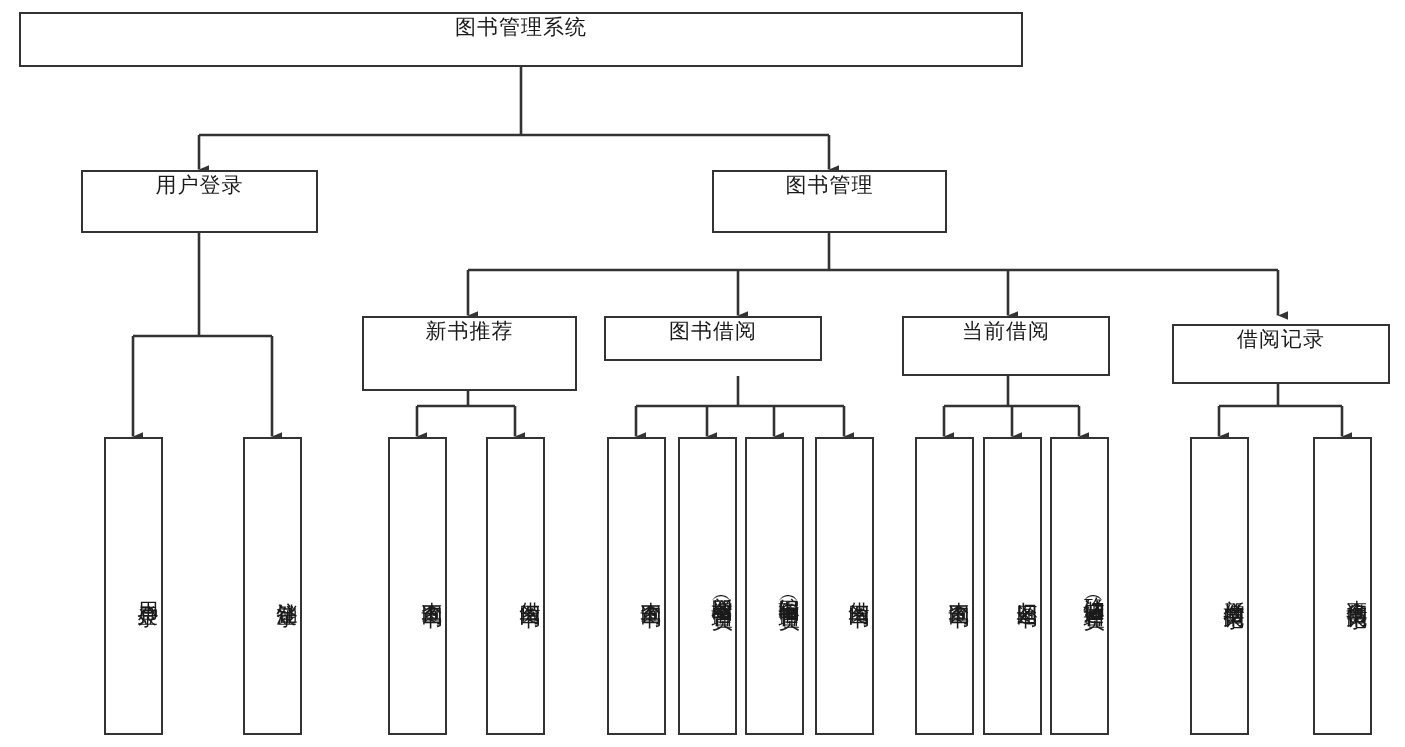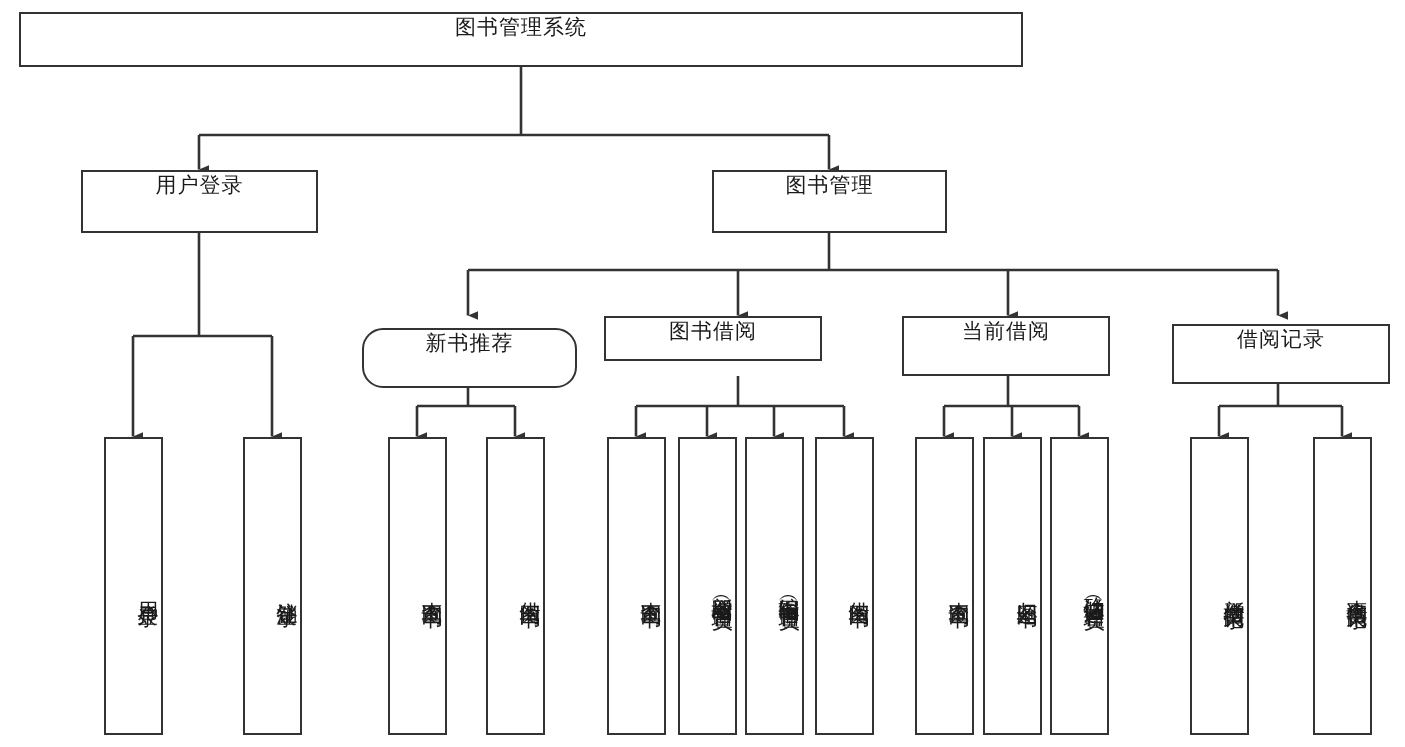--- a/index.html
+++ b/index.html
@@ -118,21 +118,21 @@
   <div id="nodes-layer">
       <div class="node h" style="left: 19px; top: 12px; width: 1004px; height: 55px;">
         <span class="txt">图书管理系统</span>
       </div>
       <div class="node h" style="left: 81px; top: 170px; width: 237px; height: 63px;">
         <span class="txt">用户登录</span>
       </div>
       <div class="node h" style="left: 712px; top: 170px; width: 235px; height: 63px;">
         <span class="txt">图书管理</span>
       </div>
-      <div class="node h" style="left: 362px; top: 328px; width: 215px; height: 60px; border-radius: 21px;">
+      <div class="node h" style="left: 362px; top: 316px; width: 215px; height: 75px;">
         <span class="txt">新书推荐</span>
       </div>
       <div class="node h" style="left: 604px; top: 316px; width: 218px; height: 45px;">
         <span class="txt">图书借阅</span>
       </div>
       <div class="node h" style="left: 902px; top: 316px; width: 208px; height: 60px;">
         <span class="txt">当前借阅</span>
       </div>
       <div class="node h" style="left: 1172px; top: 316px; width: 218px; height: 60px; margin-top: 8px;">
         <span class="txt">借阅记录</span>

